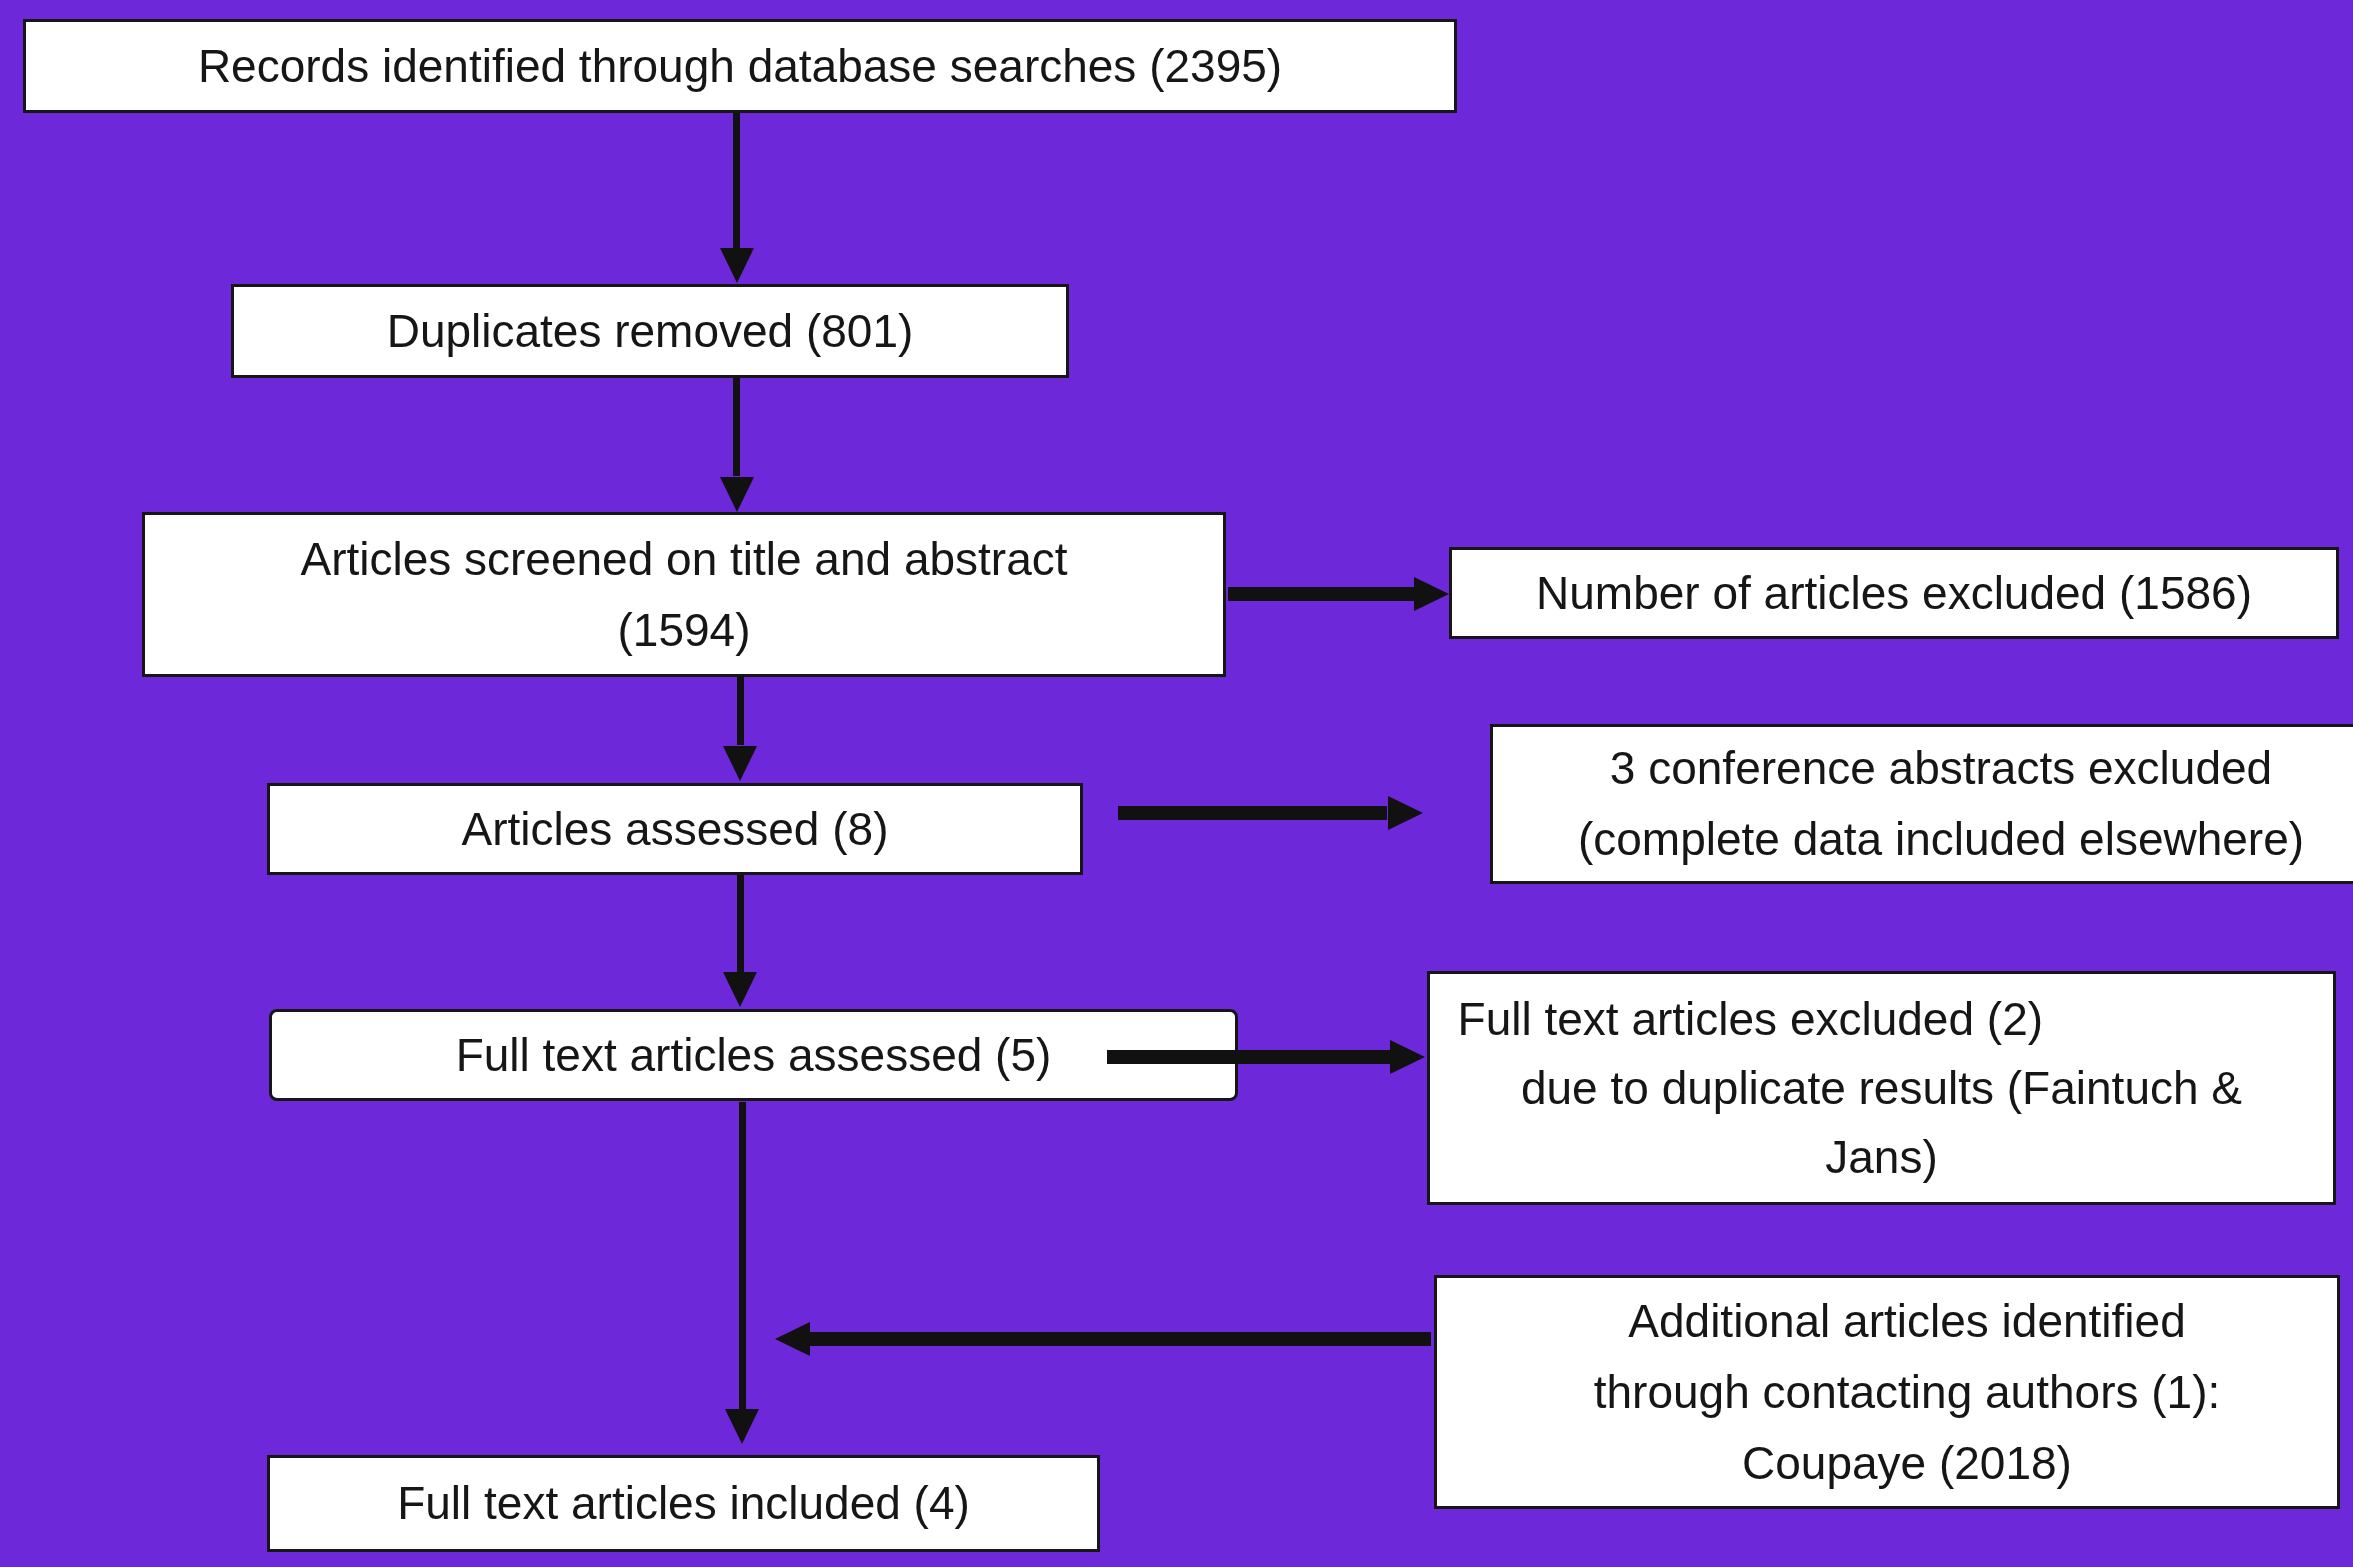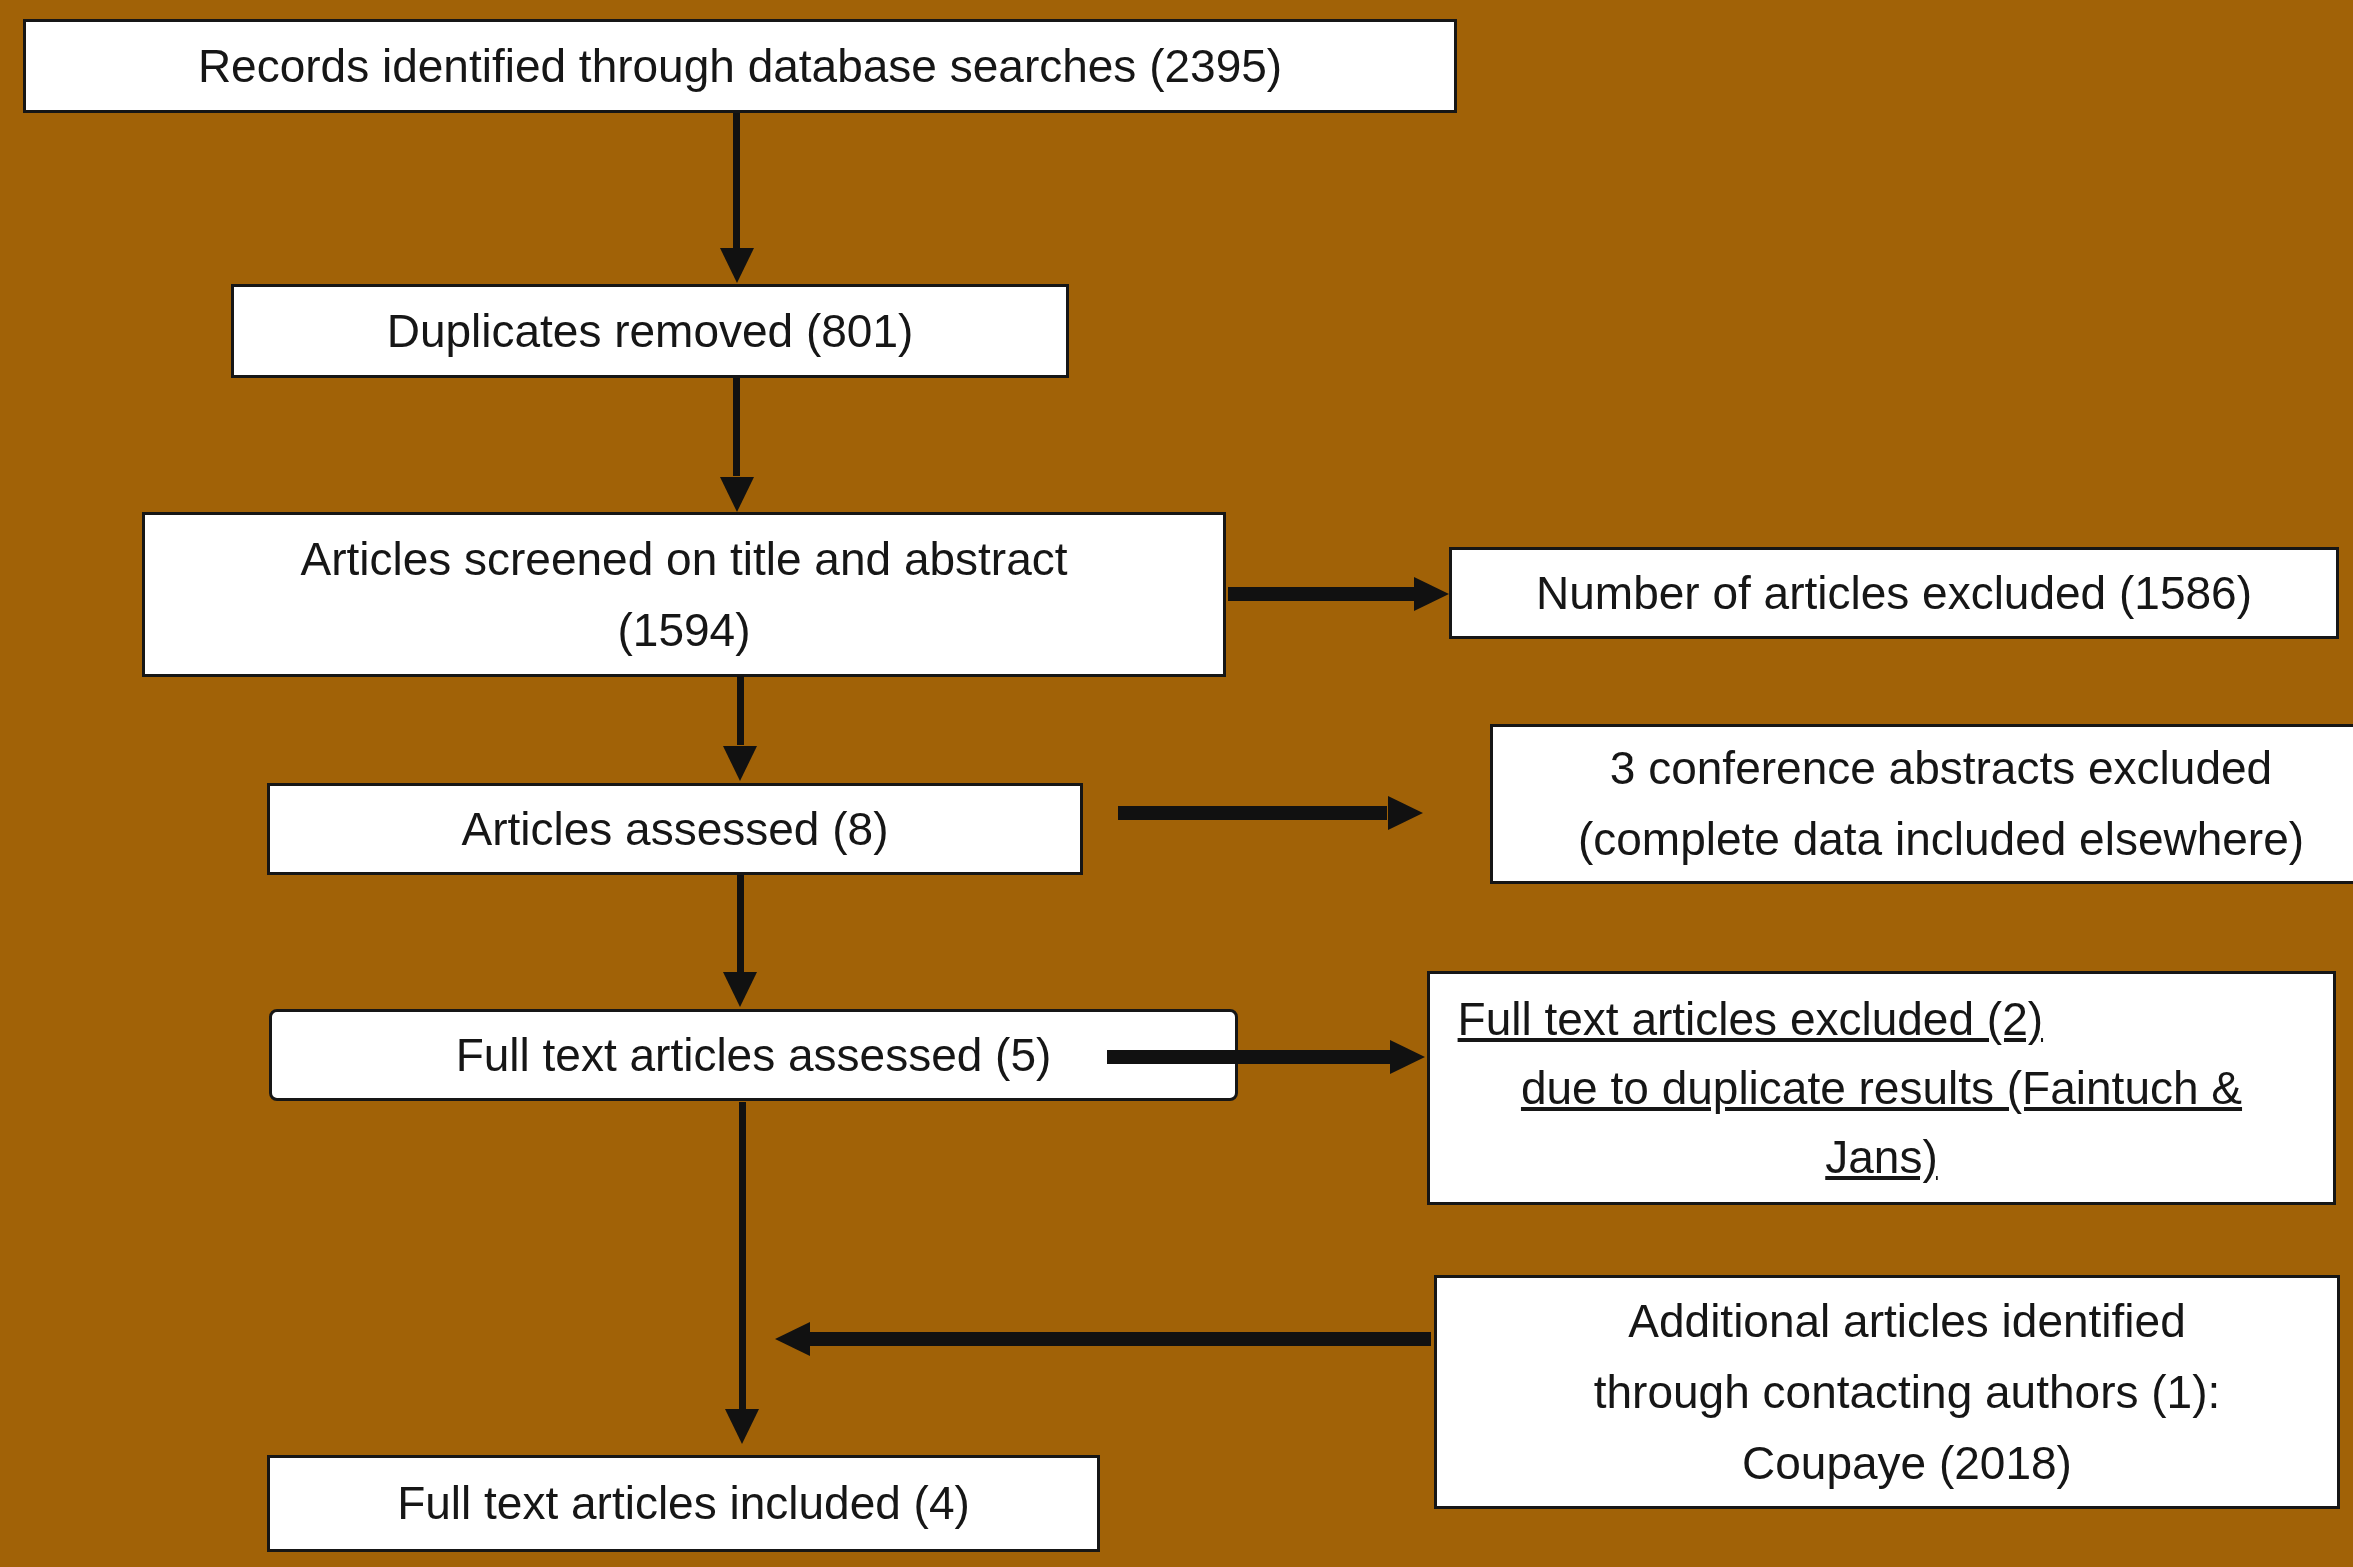--- a/index.html
+++ b/index.html
@@ -5,40 +5,40 @@
   html, body {
     margin: 0;
     padding: 0;
     background: #ffffff;
     font-family: "Liberation Sans", sans-serif;
   }
   .canvas {
     position: relative;
     width: 2354px;
     height: 1567px;
-    background: #a16207;
+    background: #6d28d9;
     overflow: hidden;
   }
   .box {
     position: absolute;
     box-sizing: border-box;
     background: #ffffff;
     border: 3.8px solid #161616;
     display: flex;
     align-items: center;
     justify-content: center;
     text-align: center;
     color: #161616;
     font-size: 46px;
     line-height: 71px;
     white-space: pre-line;
   }
   .box span { width: 100%; display: block; }
   .box.mixed { flex-direction: column; white-space: normal; padding: 0 21.5px; }
-  .box.mixed .line { width: 100%; text-align: center; text-decoration: underline; }
+  .box.mixed .line { width: 100%; text-align: center; }
   .box.mixed .line.first { text-align: left; padding-left: 6.1px; box-sizing: border-box; }
 
   
   #box-records            { left: 23px;   top: 19px;   width: 1434px; height: 94px; }
   #box-duplicates         { left: 231px;  top: 284px;  width: 838px; height: 94px; }
   #box-screened           { left: 142px;  top: 512px;  width: 1084px; height: 165px; }
   #box-assessed           { left: 267px;  top: 783px; width: 816px; height: 92px; }
   #box-fulltext-assessed  { left: 269px;  top: 1009px; width: 969px; height: 92px; border-radius: 8px; }
   #box-fulltext-included  { left: 267px;  top: 1455px; width: 833px; height: 97px; }
   

